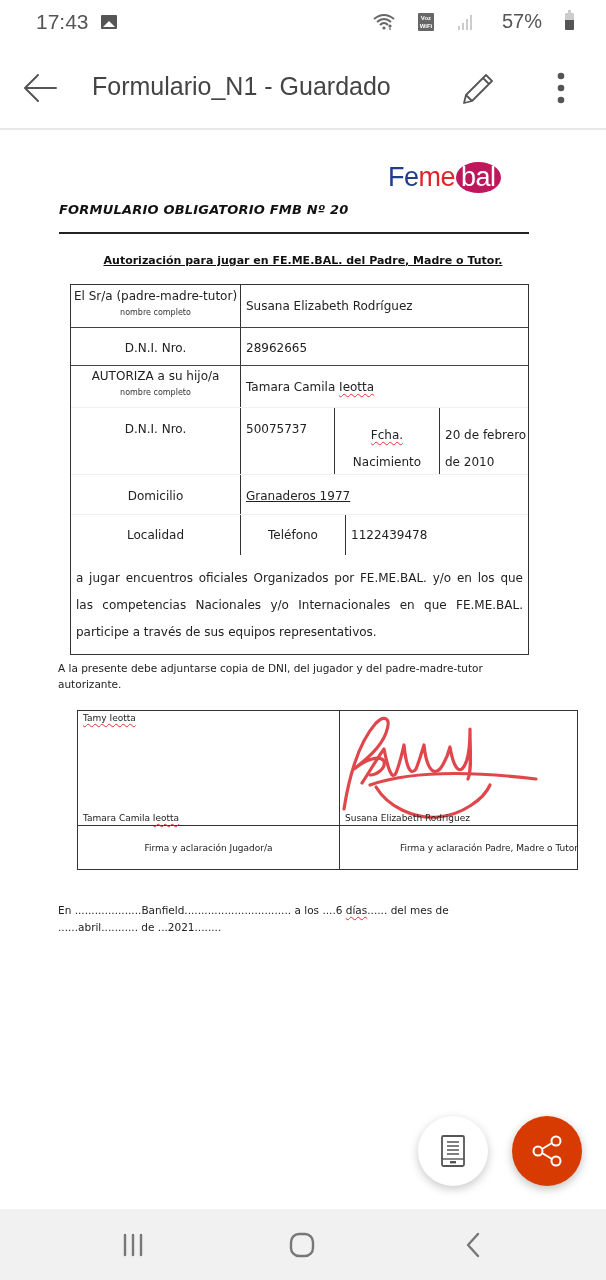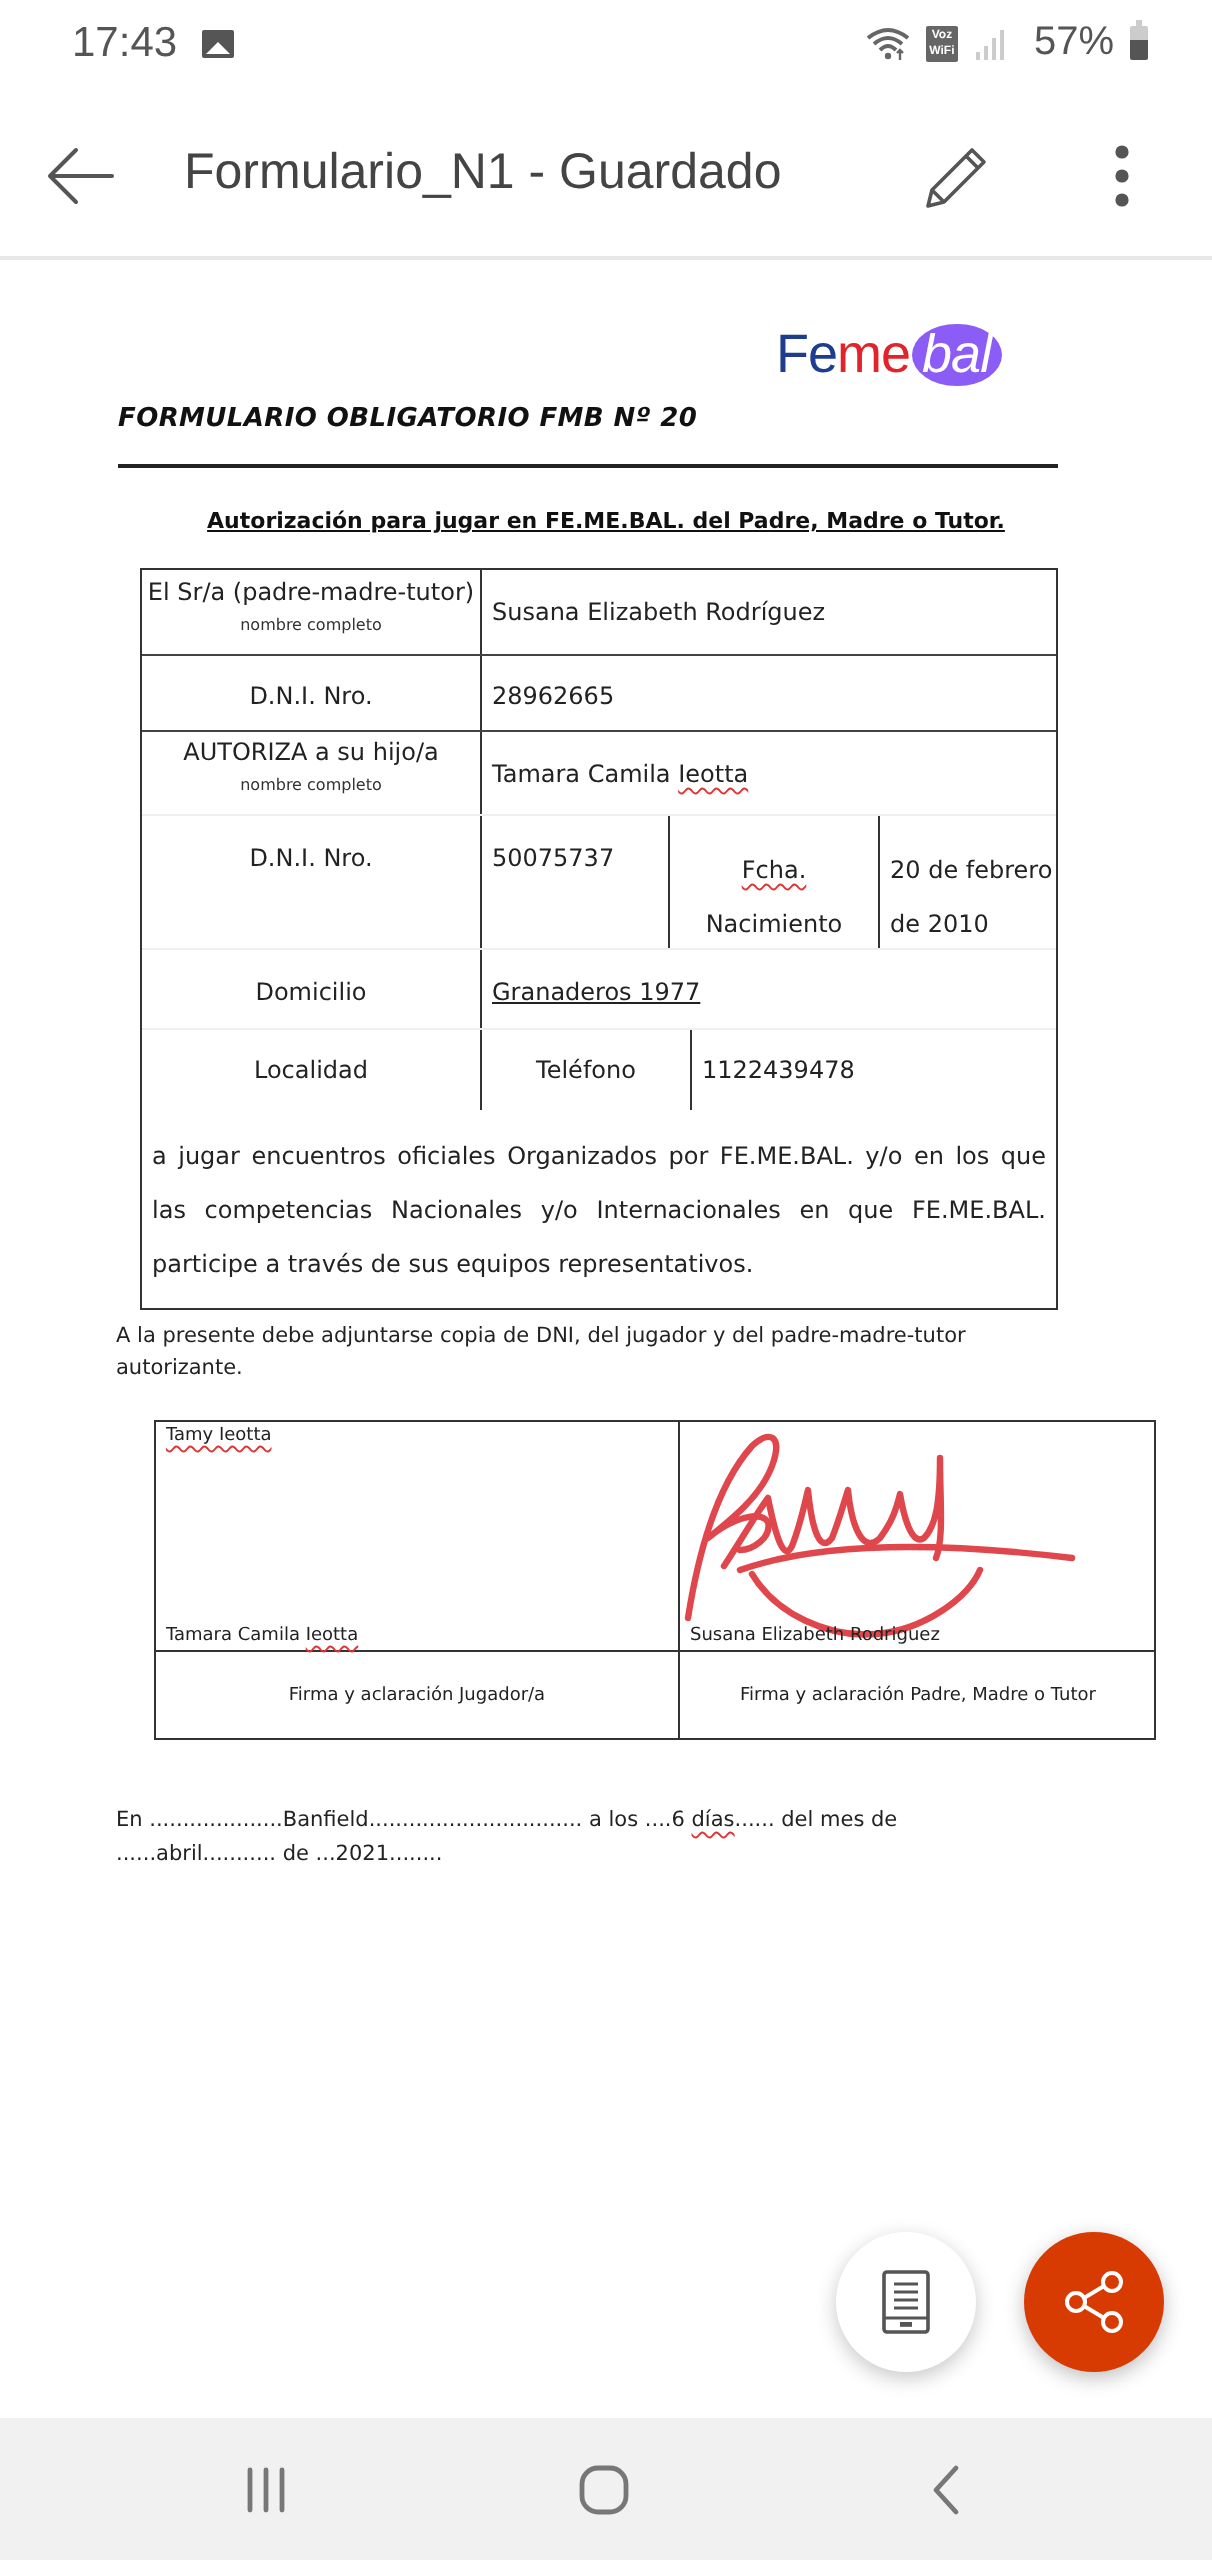--- a/index.html
+++ b/index.html
@@ -4,41 +4,41 @@
 <style>
   * { box-sizing: border-box; margin: 0; padding: 0; }
   html, body { width: 606px; height: 1280px; overflow: hidden; background: #ffffff; }
   body { position: relative; font-family: "DejaVu Sans", sans-serif; color: #222; }
 
   
   .status-bar { position: absolute; top: 0; left: 0; width: 606px; height: 46px; background: #fff; }
   .status-time { position: absolute; left: 36px; top: 10px; font-size: 21px; color: #555; font-family: "Liberation Sans", sans-serif; }
   .status-gallery { position: absolute; left: 101px; top: 15px; width: 16px; height: 14px; background: #555; border-radius: 1px; }
   .status-gallery::after { content: ""; position: absolute; left: 2px; bottom: 2px; border-left: 6px solid transparent; border-right: 6px solid transparent; border-bottom: 6px solid #fff; }
-  .status-right { position: absolute; right: 32px; top: 10px; display: flex; align-items: center; gap: 8px; color: #555; }
+  .status-right { position: absolute; right: 32px; top: 10px; display: flex; align-items: center; gap: 23px; color: #555; }
   .wifi-icon { width: 22px; height: 18px; position: relative; }
   .wifi-icon svg, .signal-icon svg { display: block; }
   .vowifi-icon { width: 16px; height: 18px; background: #666; color: #fff; font-size: 6px; line-height: 8px; text-align: center; font-weight: bold; padding-top: 1px; border-radius: 1px; font-family: "Liberation Sans", sans-serif; }
   .battery-text { font-size: 20px; font-family: "Liberation Sans", sans-serif; color: #555; margin-left: 4px; }
   .battery-icon { width: 9px; height: 17px; border-radius: 1px; background: linear-gradient(to bottom, #ccc 0 40%, #555 40% 100%); position: relative; }
   .battery-icon::before { content: ""; position: absolute; top: -3px; left: 3px; width: 3px; height: 3px; background: #ccc; }
 
   
   .app-bar { position: absolute; top: 46px; left: 0; width: 606px; height: 84px; background: #fff; border-bottom: 2px solid #e8e8e8; }
   .back-button { position: absolute; left: 20px; top: 20px; width: 44px; height: 44px; cursor: pointer; }
   .app-title { position: absolute; left: 92px; top: 26px; font-size: 25px; color: #444; font-family: "Liberation Sans", sans-serif; }
   .edit-button { position: absolute; left: 456px; top: 22px; width: 42px; height: 42px; cursor: pointer; }
   .more-button { position: absolute; left: 546px; top: 22px; width: 30px; height: 42px; cursor: pointer; }
 
   
   .doc { position: absolute; top: 132px; left: 0; width: 542px; height: 1076px; background: #fff; font-family: "DejaVu Sans", sans-serif; }
   .logo { position: absolute; left: 388px; top: 30px; display: flex; align-items: center; font-family: "Liberation Sans", sans-serif; font-size: 27px; letter-spacing: -0.5px; }
   .logo .fe { color: #1f3d8f; }
   .logo .me { color: #e3232a; }
-  .logo .bal { color: #fff; background: #8b5cf6; border-radius: 50%; padding: 0 5px; margin-left: 1px; font-style: italic; }
+  .logo .bal { color: #fff; background: #be185d; border-radius: 50%; padding: 0 5px; margin-left: 1px; }
   .form-heading { position: absolute; left: 59px; top: 70px; font-size: 13px; font-weight: bold; font-style: italic; color: #111; letter-spacing: 0.2px; }
   .heading-rule { position: absolute; left: 59px; top: 100px; width: 470px; height: 2px; background: #222; }
   .subtitle { position: absolute; left: 0; width: 606px; top: 122px; text-align: center; font-size: 11px; font-weight: bold; text-decoration: underline; color: #111; }
 
   .auth-table { position: absolute; left: 70px; top: 152px; width: 459px; border: 1.3px solid #333; font-size: 12px; color: #222; }
   .row { position: relative; display: flex; }
   .row.bordered { border-bottom: 1px solid #444; }
   .row.faint { border-bottom: 1px solid #f0f0f0; }
   .cell-label { width: 170px; border-right: 1px solid #333; text-align: center; }
   .cell-value { flex: 1; padding-left: 5px; }
@@ -48,21 +48,21 @@
 
   .note { position: absolute; left: 58px; top: 528px; width: 460px; font-size: 10.5px; line-height: 16px; color: #222; }
 
   .sig-table { position: absolute; left: 77px; top: 578px; width: 501px; height: 160px; border: 1.3px solid #333; font-size: 9px; }
   .sig-top { position: absolute; left: 0; top: 0; width: 100%; height: 115px; border-bottom: 1px solid #333; }
   .sig-divider { position: absolute; left: 261px; top: 0; width: 1px; height: 100%; background: #333; }
   .sig-left-top { position: absolute; left: 5px; top: 2px; }
   .sig-left-bottom { position: absolute; left: 5px; top: 102px; }
   .sig-right-bottom { position: absolute; left: 267px; top: 102px; }
   .sig-caption-left { position: absolute; left: 0; width: 261px; top: 132px; text-align: center; }
-  .sig-caption-right { position: absolute; left: 262px; width: 238px; top: 132px; text-align: center; }
+  .sig-caption-right { position: absolute; left: 262px; width: 238px; top: 132px; text-align: right; }
   .signature { position: absolute; left: 262px; top: 0; width: 238px; height: 115px; }
 
   .closing { position: absolute; left: 58px; top: 770px; font-size: 10.5px; line-height: 17px; color: #222; }
 
   
   .fab-doc { position: absolute; left: 418px; top: 1116px; width: 70px; height: 70px; border-radius: 50%; background: #fff; box-shadow: 0 3px 10px rgba(0,0,0,0.22); cursor: pointer; display: flex; align-items: center; justify-content: center; }
   .fab-share { position: absolute; left: 512px; top: 1116px; width: 70px; height: 70px; border-radius: 50%; background: #d83b01; box-shadow: 0 3px 10px rgba(0,0,0,0.25); cursor: pointer; display: flex; align-items: center; justify-content: center; }
 
   
   .nav-bar { position: absolute; top: 1209px; left: 0; width: 606px; height: 71px; background: #f1f1f1; }

